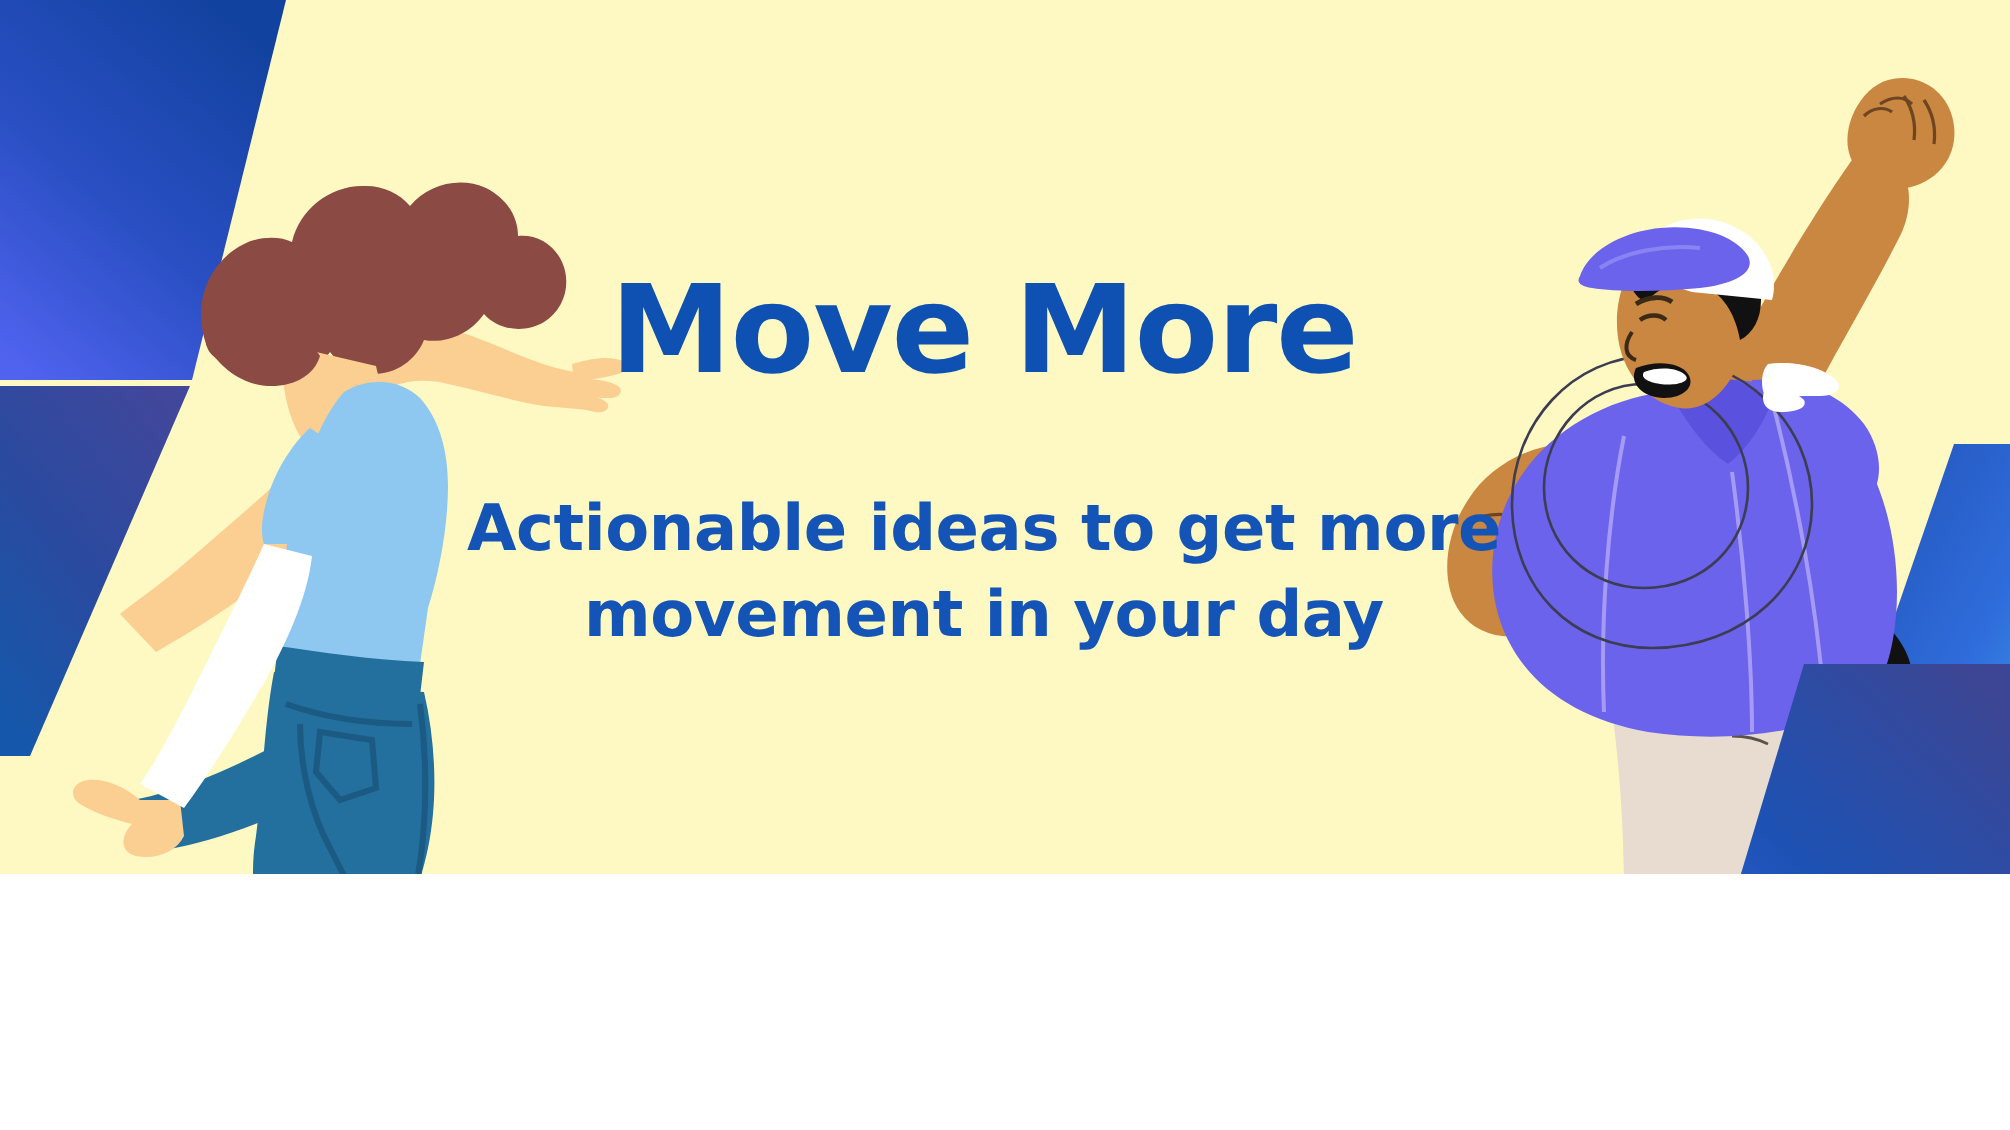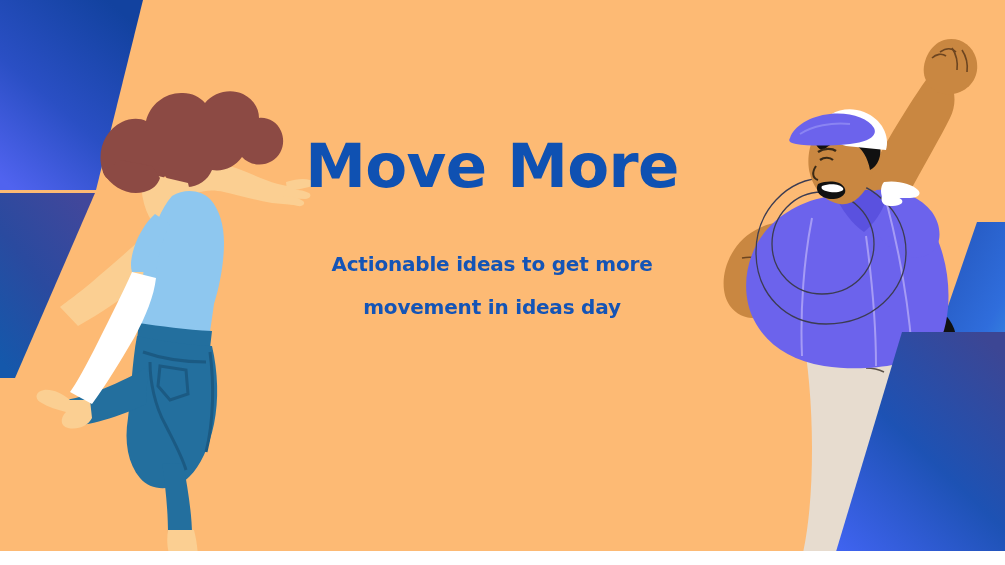--- a/index.html
+++ b/index.html
@@ -7,22 +7,22 @@
     margin: 0;
     padding: 0;
     background: #ffffff;
   }
   body {
     font-family: "DejaVu Sans", "Liberation Sans", sans-serif;
   }
   #slide {
     position: relative;
     width: 1005px;
-    height: 551px;
-    background: #fdba74;
+    height: 437px;
+    background: #fef9c3;
     overflow: hidden;
   }
   .layer {
     position: absolute;
     top: 0; left: 0;
     width: 1005px;
     height: 565px;
   }
   #art-left, #art-right, #deco-back, #deco-front {
     pointer-events: none;
@@ -41,21 +41,21 @@
     line-height: 76px;
     font-weight: 700;
     letter-spacing: -0.6px;
     white-space: nowrap;
   }
   #subtitle {
     margin-top: 39px;
   }
   .subtitle-line {
     color: #1454b6;
-    font-size: 20px;
+    font-size: 32px;
     line-height: 43px;
     font-weight: 700;
     letter-spacing: -0.2px;
     white-space: nowrap;
   }
 </style>
 </head>
 <body>
 
 <div id="slide">
@@ -237,17 +237,17 @@
     </defs>
     <polygon points="902,332 1005,332 1005,565 832,565" fill="url(#gradRF)"></polygon>
   </svg>
 
   <div id="text-block">
     <div id="heading" style="color: rgb(15, 81, 178);">
       <div class="title-line" style="color: rgb(15, 81, 178);">Move More</div>
     </div>
     <div id="subtitle" style="color: rgb(20, 84, 182);">
       <div class="subtitle-line" style="color: rgb(20, 84, 182);">Actionable ideas to get more</div>
-      <div class="subtitle-line" style="color: rgb(20, 84, 182);">movement in ideas day</div>
+      <div class="subtitle-line" style="color: rgb(20, 84, 182);">movement in your day</div>
     </div>
   </div>
 
 </div>
 
 </body></html>

